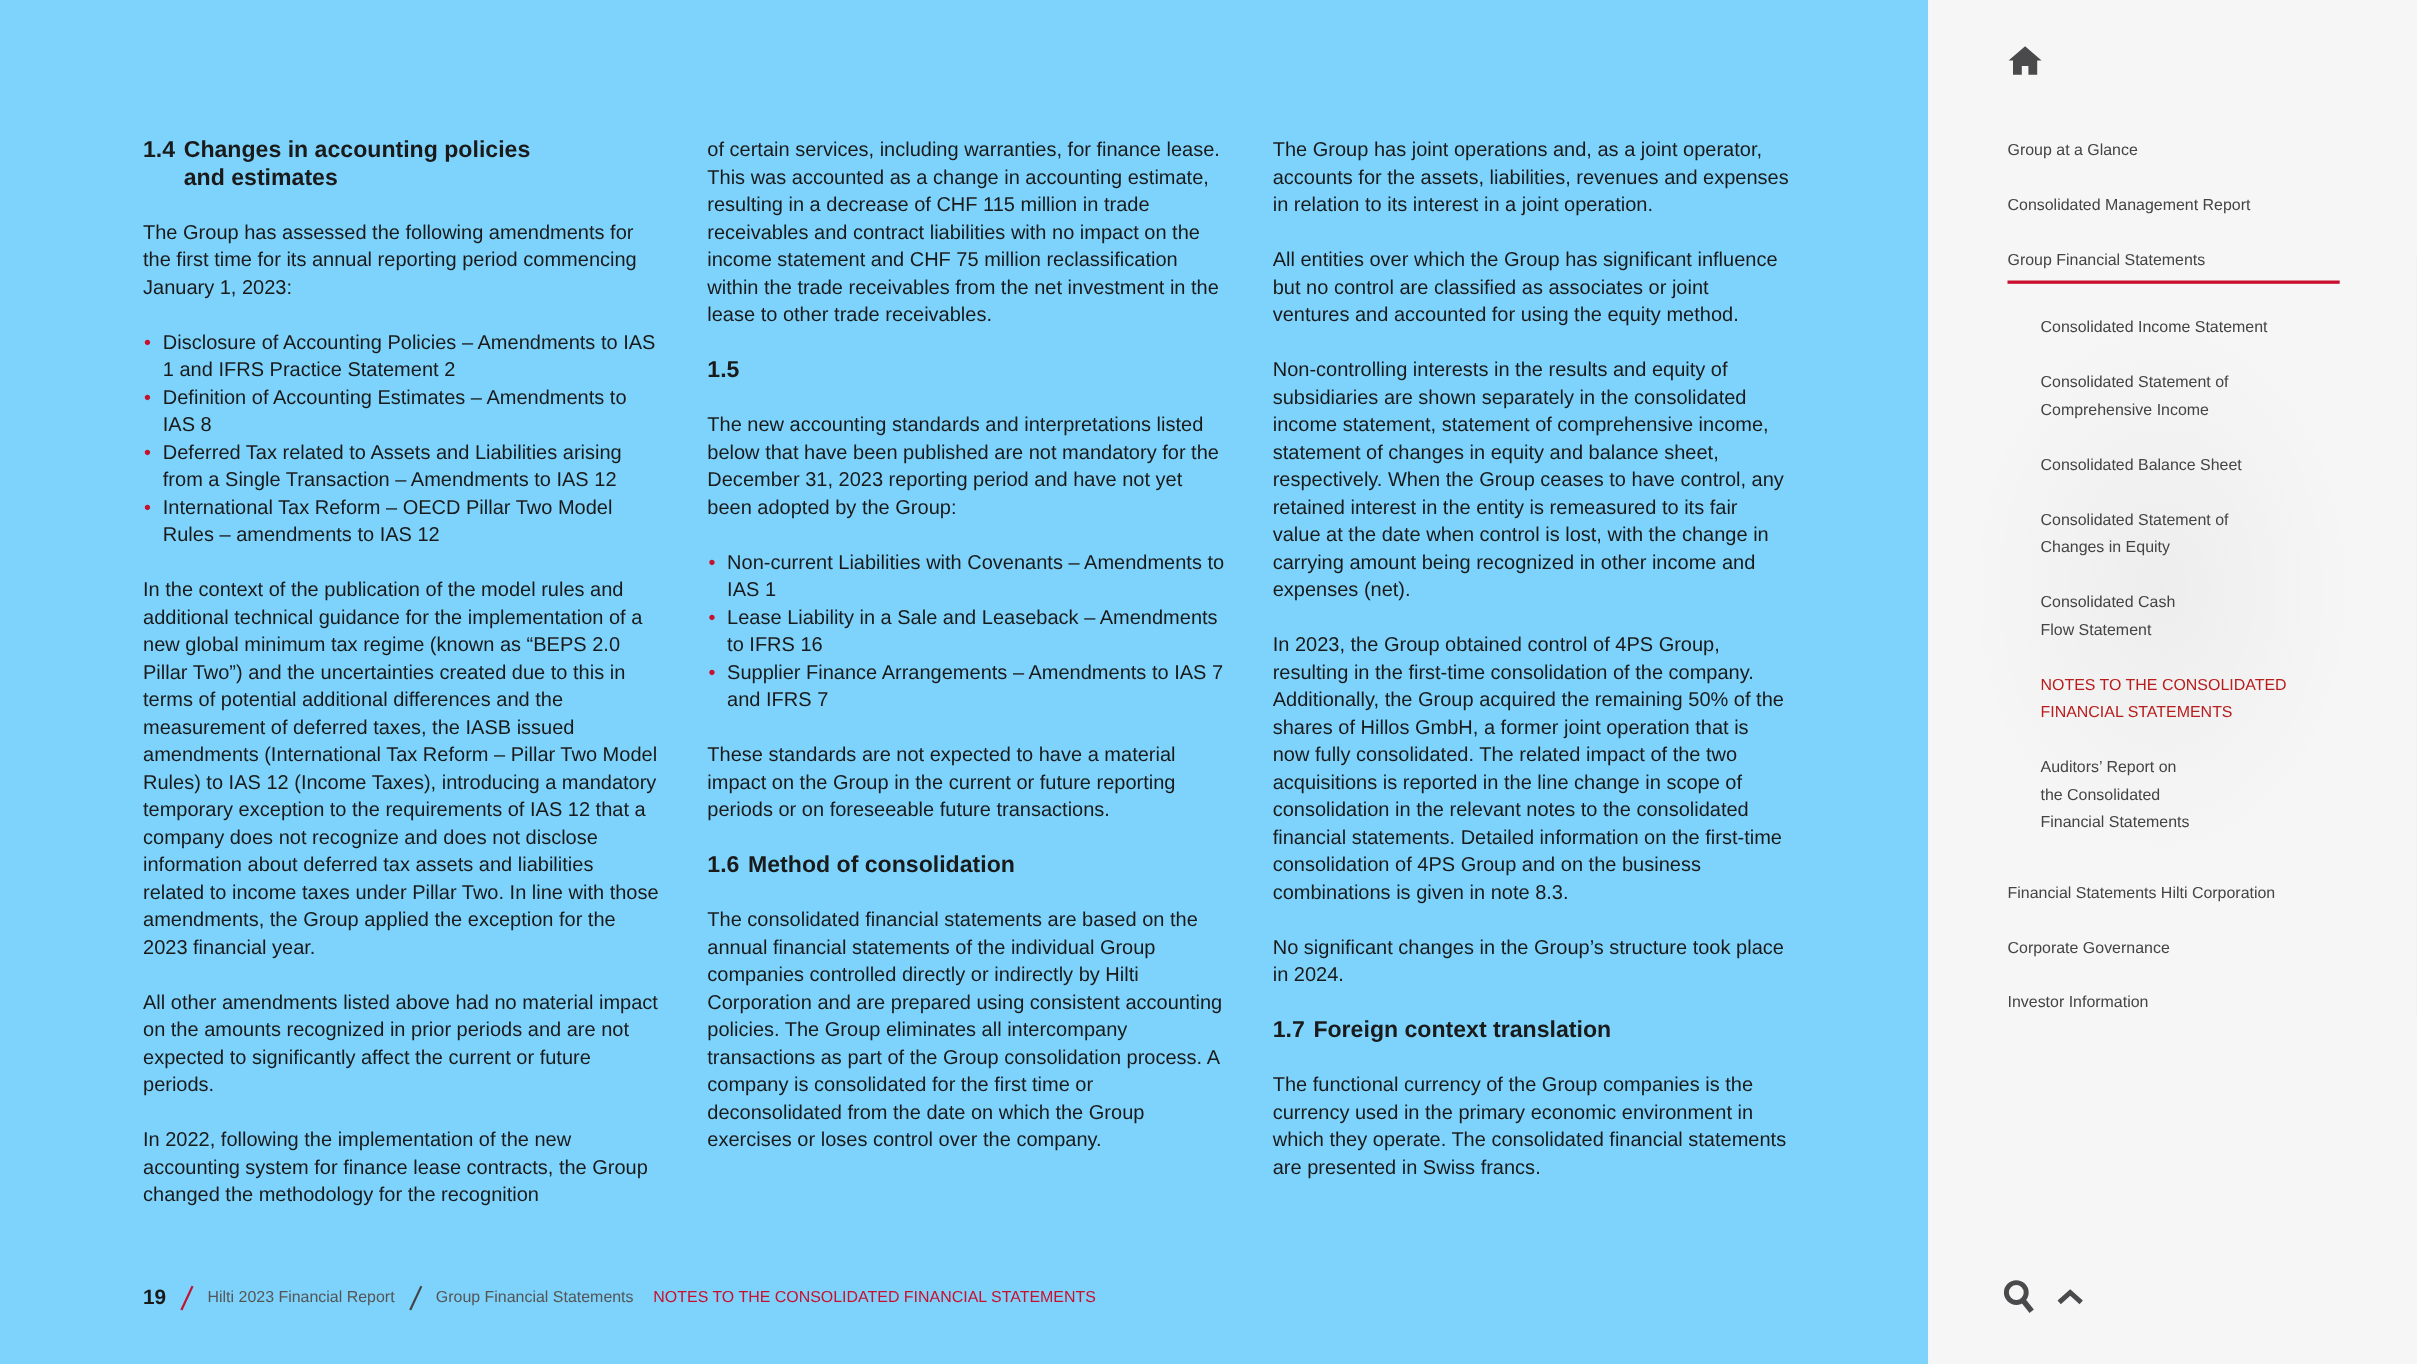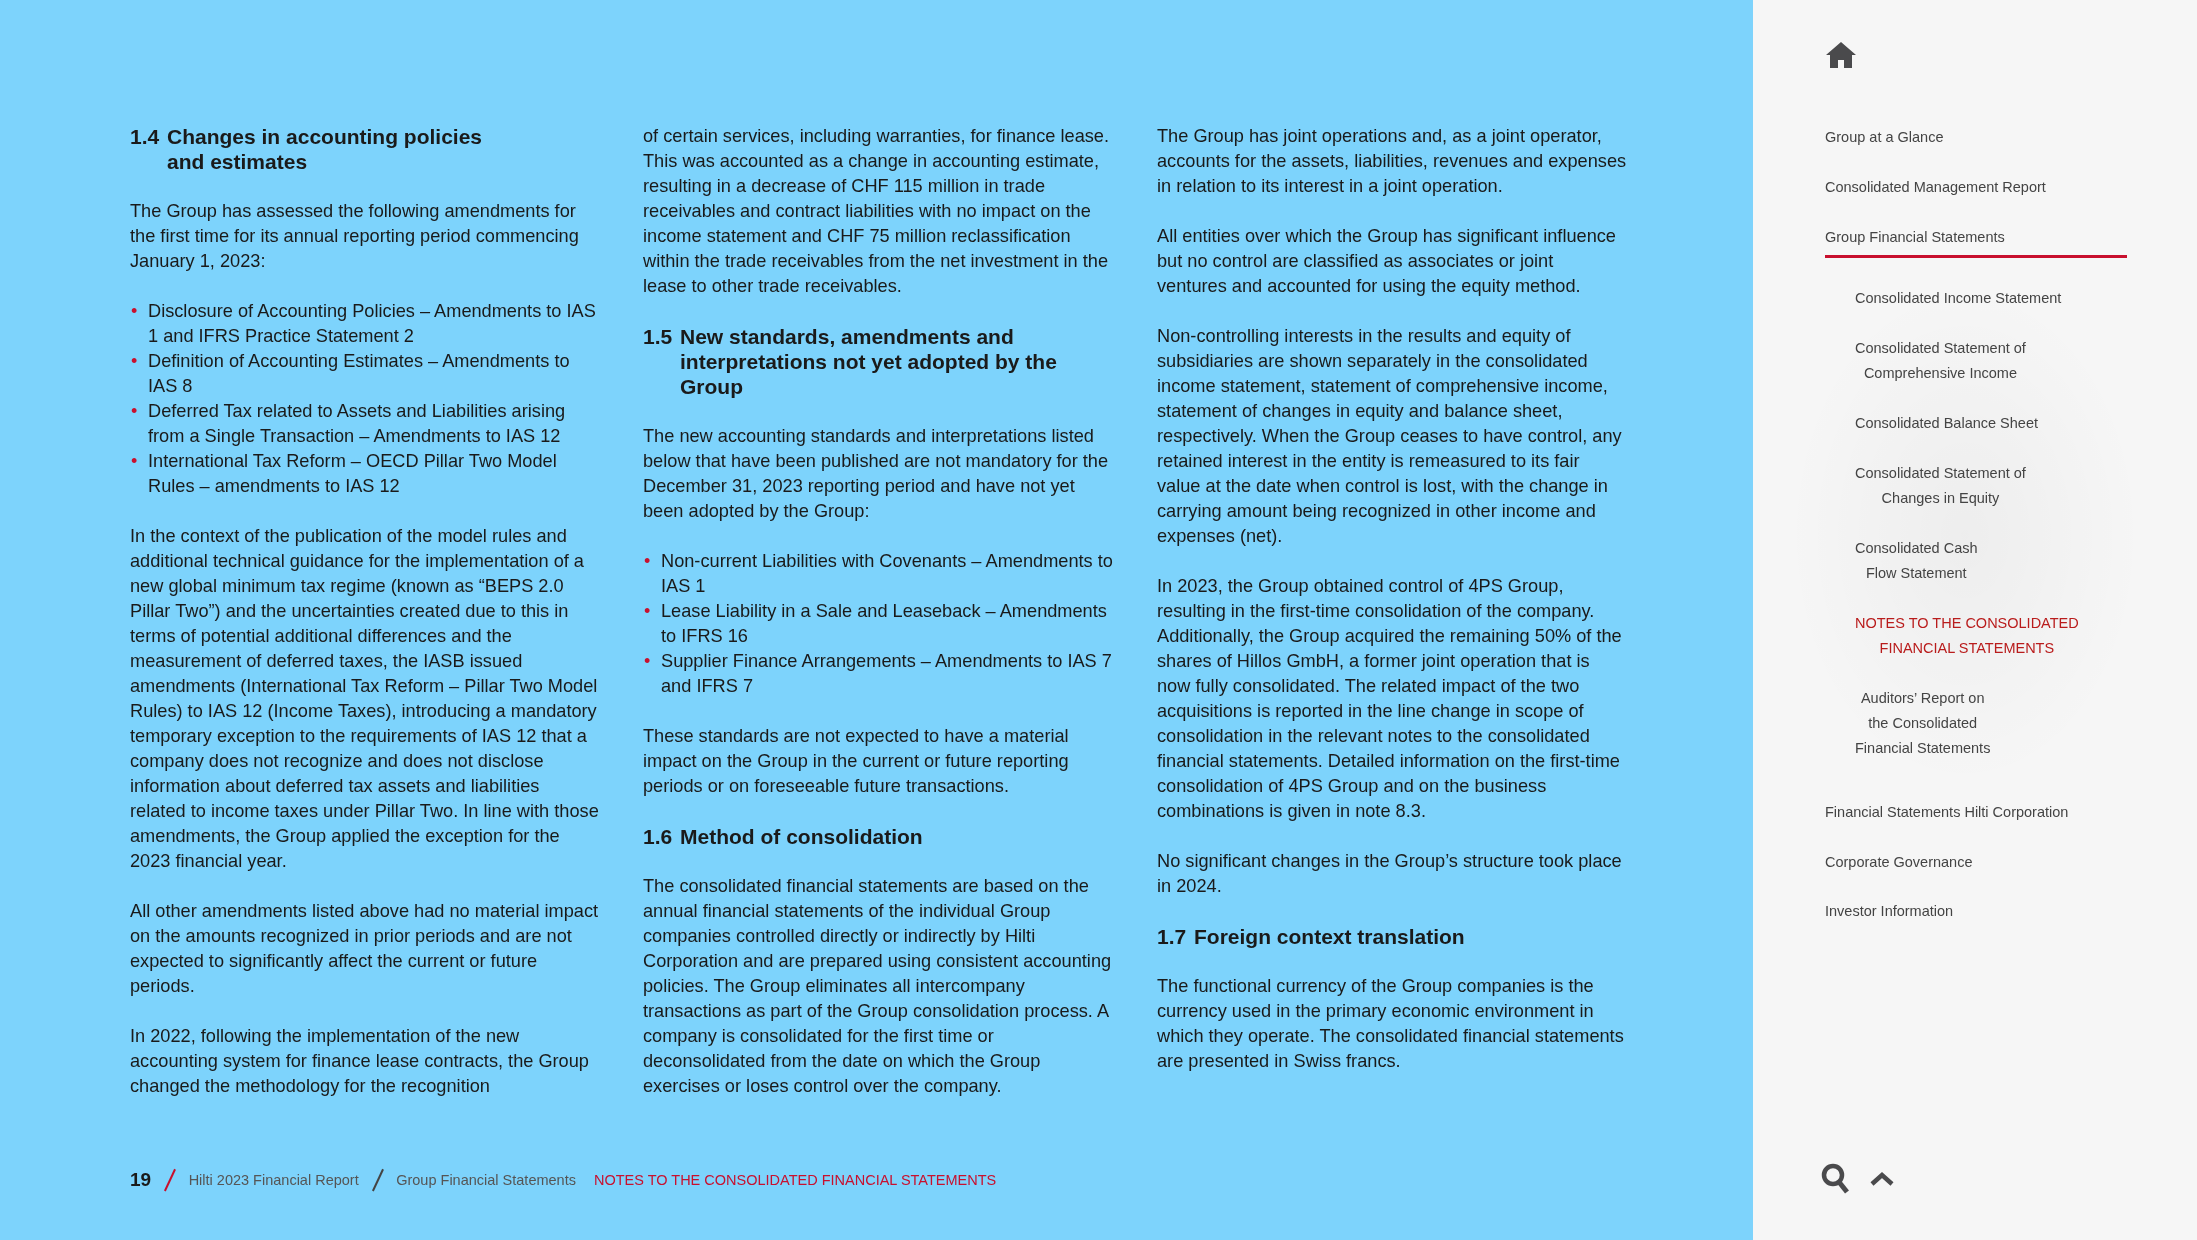--- a/index.html
+++ b/index.html
@@ -36,21 +36,21 @@
   .footer .crumb { margin-right: 18px; }
   .footer .crumb.current { color: #c8102e; margin-right: 0; }
 
   .sidebar {
     position: absolute; left: 1753px; top: 0; width: 444px; height: 1240px; background: #f6f6f6;
   }
   .home { position: absolute; left: 72px; top: 40px; width: 32px; height: 30px; cursor: pointer; }
   .nav { position: absolute; left: 72px; top: 0; width: 302px; font-size: 14.5px; color: #444; }
   .nav .item { position: absolute; left: 0; white-space: nowrap; cursor: pointer; }
   .nav .item.active-parent { width: 302px; padding-bottom: 10px; border-bottom: 3px solid #c8102e; }
-  .nav .sub { position: absolute; left: 30px; line-height: 25px; cursor: pointer; text-align: center; }
+  .nav .sub { position: absolute; left: 30px; line-height: 25px; cursor: pointer; }
   .nav .sub.current { color: #b91c1c; }
   .subglow {
     position: absolute; left: -40px; top: 280px; width: 360px; height: 510px;
     background: radial-gradient(ellipse at center, rgba(0,0,0,0.035) 0%, rgba(0,0,0,0) 70%);
     pointer-events: none;
   }
   .bottom-icons { position: absolute; left: 68px; top: 1163px; display: flex; align-items: center; }
   .bottom-icons .ic { cursor: pointer; margin-right: 18px; display: inline-flex; }
 </style>
 </head>
@@ -72,21 +72,20 @@
     </ul>
     <p>In the context of the publication of the model rules and additional technical guidance for the implementation of a new global minimum tax regime (known as “BEPS 2.0 Pillar Two”) and the uncertainties created due to this in terms of potential additional differences and the measurement of deferred taxes, the IASB issued amendments (International Tax Reform – Pillar Two Model Rules) to IAS 12 (Income Taxes), introducing a mandatory temporary exception to the requirements of IAS 12 that a company does not recognize and does not disclose information about deferred tax assets and liabilities related to income taxes under Pillar Two. In line with those amendments, the Group applied the exception for the 2023 financial year.</p>
     <p>All other amendments listed above had no material impact on the amounts recognized in prior periods and are not expected to significantly affect the current or future periods.</p>
     <p>In 2022, following the implementation of the new accounting system for finance lease contracts, the Group changed the methodology for the recognition</p>
   </div>
 
   <div class="col col2">
     <p>of certain services, including warranties, for finance lease. This was accounted as a change in accounting estimate, resulting in a decrease of CHF 115 million in trade receivables and contract liabilities with no impact on the income statement and CHF 75 million reclassification within the trade receivables from the net investment in the lease to other trade receivables.</p>
     <h2>
       <span class="num">1.5</span>
-      <span class="ttl" style="max-width:380px">New standards, amendments and interpretations not yet adopted by the Group</span>
     </h2>
     <p>The new accounting standards and interpretations listed below that have been published are not mandatory for the December 31, 2023 reporting period and have not yet been adopted by the Group:</p>
     <ul>
       <li><span class="bullet">•</span><span>Non-current Liabilities with Covenants – Amendments to IAS 1</span></li>
       <li><span class="bullet">•</span><span>Lease Liability in a Sale and Leaseback – Amendments to IFRS 16</span></li>
       <li><span class="bullet">•</span><span>Supplier Finance Arrangements – Amendments to IAS 7 and IFRS 7</span></li>
     </ul>
     <p>These standards are not expected to have a material impact on the Group in the current or future reporting periods or on foreseeable future transactions.</p>
     <h2>
       <span class="num">1.6</span>

